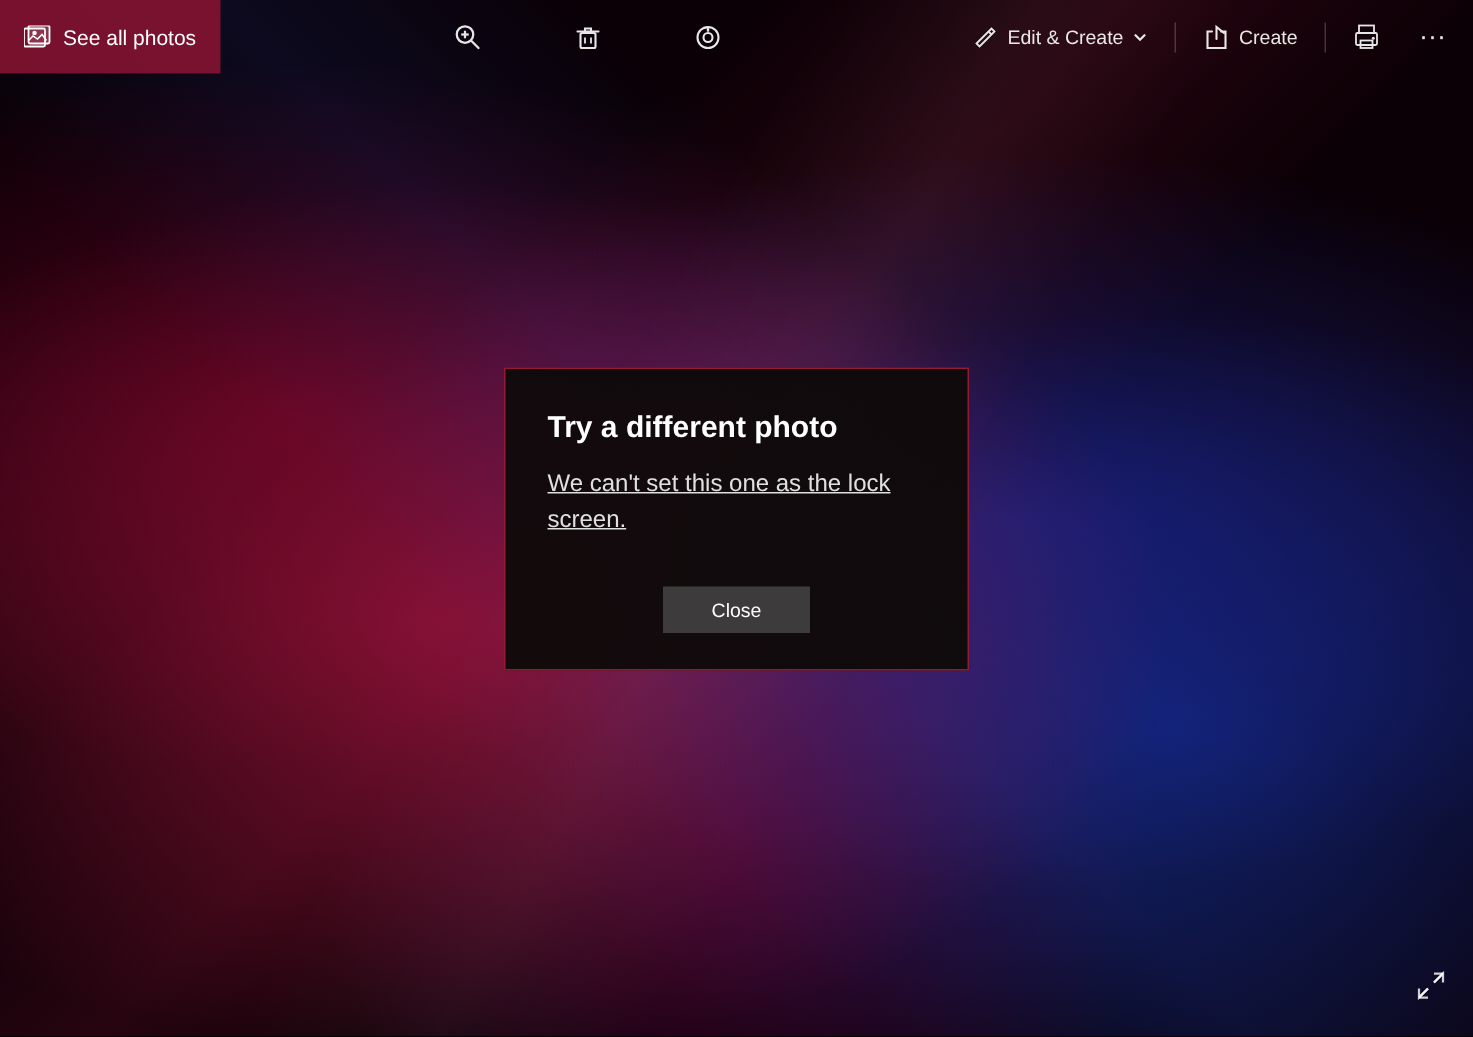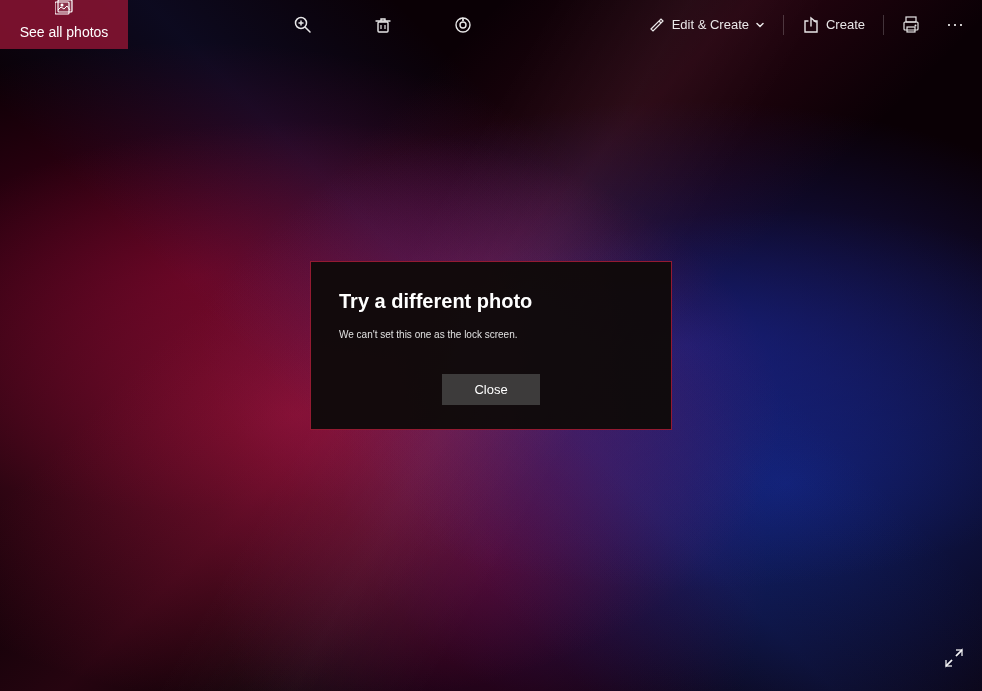--- a/index.html
+++ b/index.html
@@ -54,21 +54,20 @@
       gap: 8px;
       background: rgba(140, 20, 50, 0.85);
       color: #fff;
       border: none;
       height: 49px;
       padding: 0 16px;
       cursor: pointer;
       font-size: 14px;
       font-family: 'Segoe UI', Arial, sans-serif;
       min-width: 128px;
-      flex-direction: column;
     }
 
     .photo-icon {
       width: 18px;
       height: 16px;
       display: inline-block;
       flex-shrink: 0;
     }
 
     .toolbar-center {
@@ -117,39 +116,40 @@
       inset: 0;
       z-index: 20;
       display: flex;
       align-items: center;
       justify-content: center;
     }
 
     .dialog {
       background: rgba(15, 10, 10, 0.97);
       border: 1.5px solid rgba(180, 30, 60, 0.8);
-      width: 362px;
+      width: 310px;
       padding: 28px 28px 24px 28px;
       position: relative;
     }
 
     .dialog-title {
       color: #fff;
       font-size: 20px;
       font-weight: 600;
       margin-bottom: 14px;
       font-family: 'Segoe UI', Arial, sans-serif;
     }
 
     .dialog-message {
       color: #e0e0e0;
-      font-size: 10px;
+      font-size: 16px;
       line-height: 1.5;
       margin-bottom: 32px;
       font-family: 'Segoe UI', Arial, sans-serif;
+      text-decoration: underline;
     }
 
     .dialog-footer {
       display: flex;
       justify-content: center;
     }
 
     .close-btn {
       background: rgba(80, 80, 80, 0.7);
       border: none;

